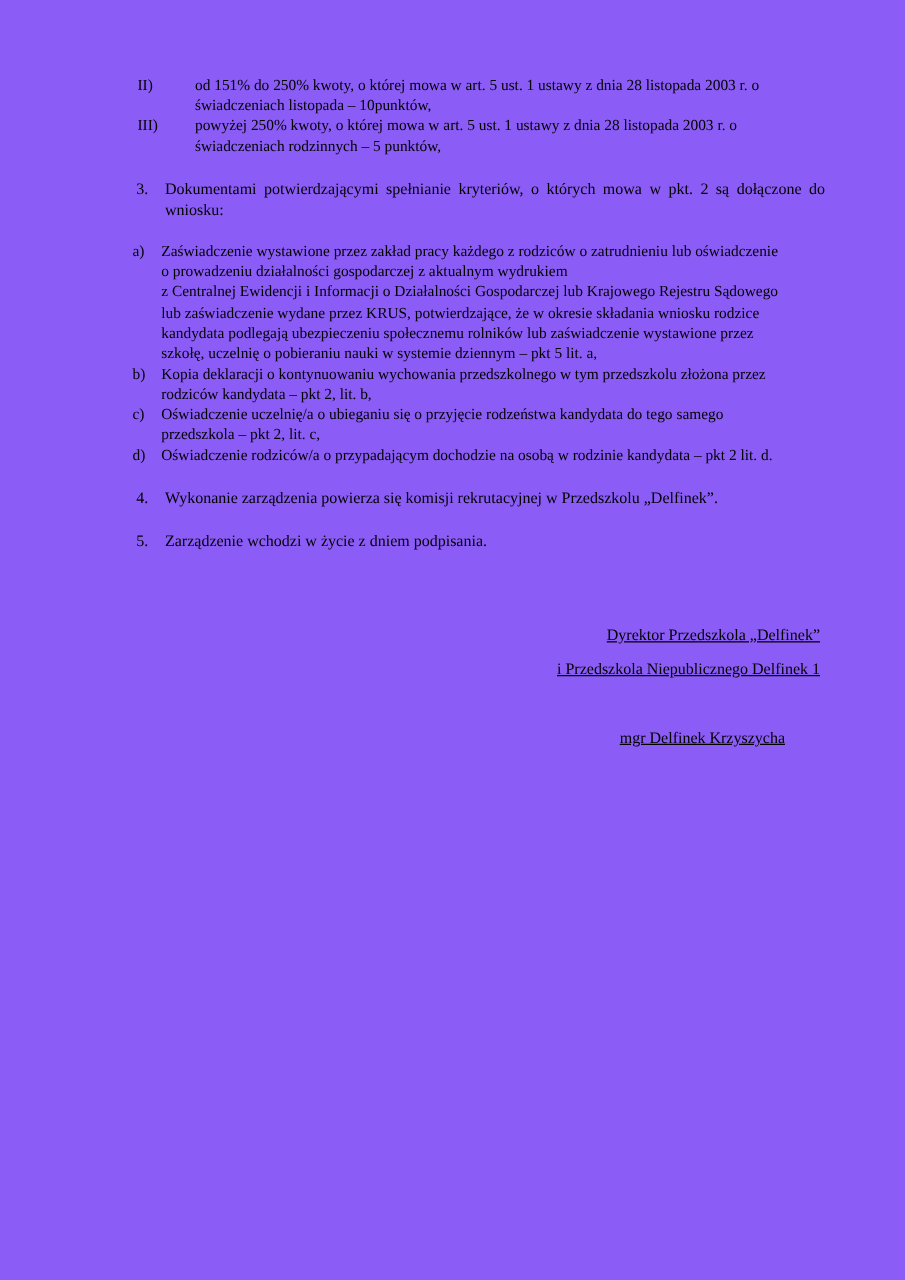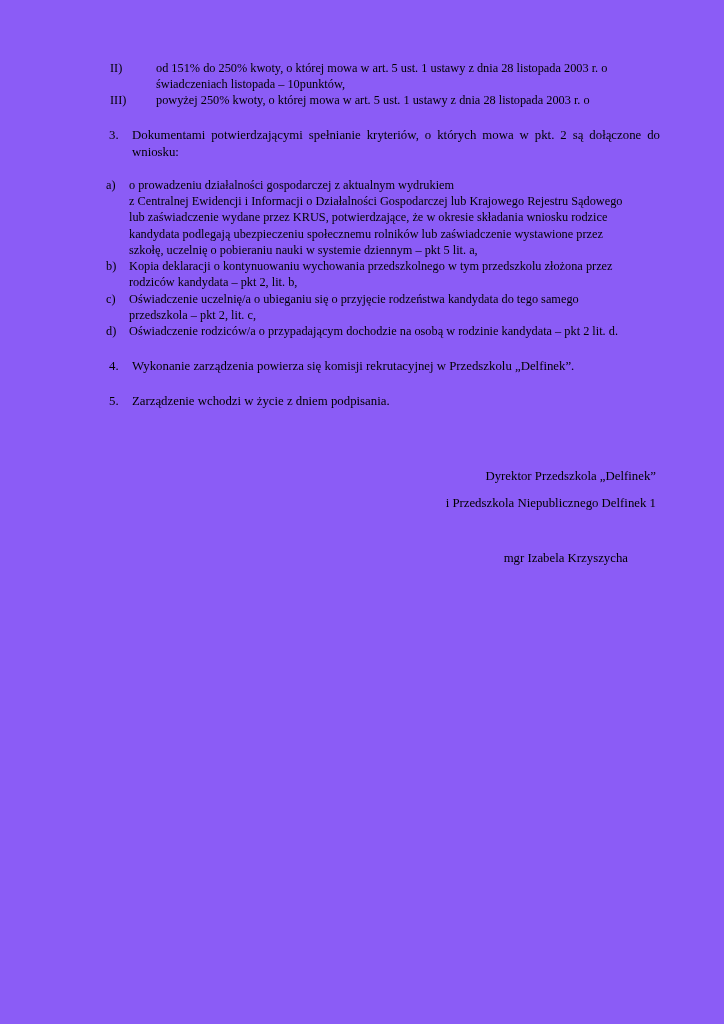--- a/index.html
+++ b/index.html
@@ -96,20 +96,21 @@
   }
   .letter-body .cont { display: block; }
 
   
   .signature {
     margin-top: 58px;
     font-size: 12.8px;
     line-height: 17px;
     text-align: right;
     padding-right: 4px;
+    text-decoration: underline;
   }
   .sig-line-2 { margin-top: 10px; }
   .sig-name {
     margin-top: 38px;
     padding-right: 28px;
   }
 </style>
 </head>
 <body>
 
@@ -121,36 +122,38 @@
         <div class="roman-marker">II)</div>
         <div class="roman-body">
           <span class="cont">od 151% do 250%  kwoty, o której mowa w art. 5 ust. 1 ustawy z dnia 28 listopada 2003 r. o</span>
           <span class="cont">świadczeniach listopada – 10punktów,</span>
         </div>
       </div>
       <div class="roman-item">
         <div class="roman-marker">III)</div>
         <div class="roman-body">
           <span class="cont">powyżej 250% kwoty, o której mowa w art. 5 ust. 1 ustawy z dnia 28 listopada 2003 r. o</span>
+          <span class="cont">świadczeniach rodzinnych – 5 punktów,</span>
         </div>
       </div>
     </div>
 
     <div class="num-block">
       <div class="num-marker">3.</div>
       <div class="num-body">
         <span class="cont">Dokumentami potwierdzającymi spełnianie kryteriów, o których mowa w pkt. 2 są dołączone do</span>
         <span class="cont">wniosku:</span>
       </div>
     </div>
 
     <div class="letter-list">
       <div class="letter-item">
         <div class="letter-marker">a)</div>
         <div class="letter-body">
+          <span class="cont">Zaświadczenie wystawione przez zakład pracy każdego z rodziców o zatrudnieniu lub oświadczenie</span>
           <span class="cont">o prowadzeniu działalności gospodarczej z aktualnym wydrukiem</span>
           <span class="cont">z Centralnej Ewidencji i Informacji o Działalności Gospodarczej lub Krajowego Rejestru Sądowego</span>
           <span class="cont">lub zaświadczenie wydane przez KRUS, potwierdzające, że w okresie składania wniosku rodzice</span>
           <span class="cont">kandydata podlegają ubezpieczeniu społecznemu rolników lub zaświadczenie wystawione przez</span>
           <span class="cont">szkołę, uczelnię o pobieraniu nauki w systemie dziennym – pkt 5 lit. a,</span>
         </div>
       </div>
       <div class="letter-item">
         <div class="letter-marker">b)</div>
         <div class="letter-body">
@@ -179,17 +182,17 @@
     </div>
 
     <div class="num-block">
       <div class="num-marker">5.</div>
       <div class="num-body">Zarządzenie wchodzi w życie z dniem podpisania.</div>
     </div>
 
     <div class="signature">
       <div class="sig-line-1">Dyrektor Przedszkola „Delfinek”</div>
       <div class="sig-line-2">i Przedszkola Niepublicznego Delfinek 1</div>
-      <div class="sig-name">mgr Izabela Krzyszycha</div>
+      <div class="sig-name">mgr Delfinek Krzyszycha</div>
     </div>
 
   </div>
 </div>
 
 </body></html>

